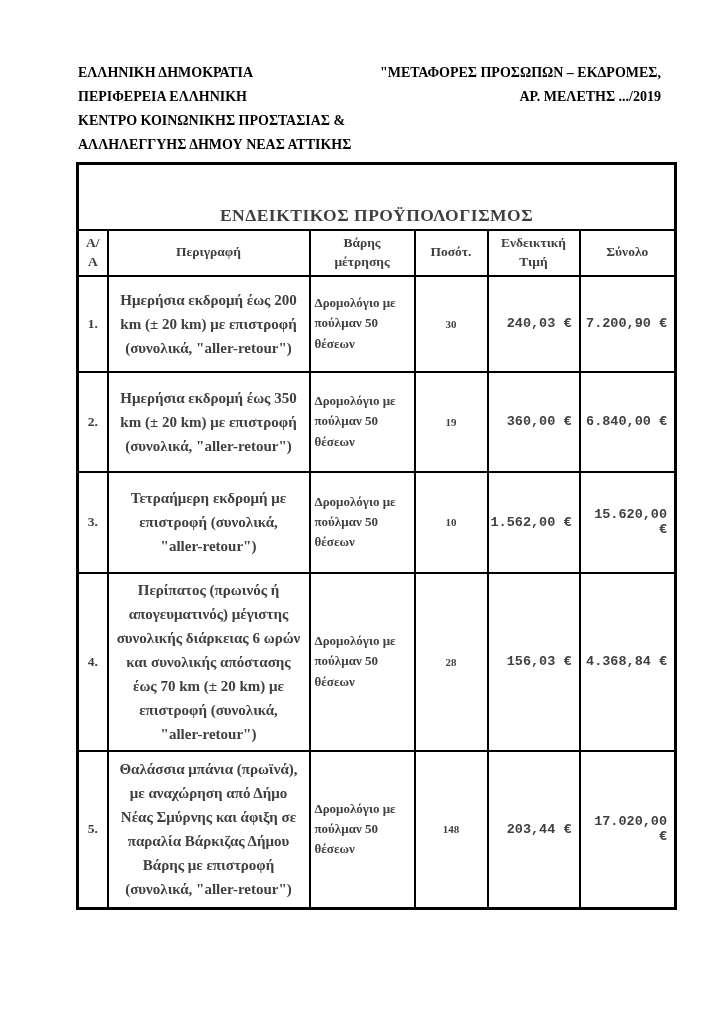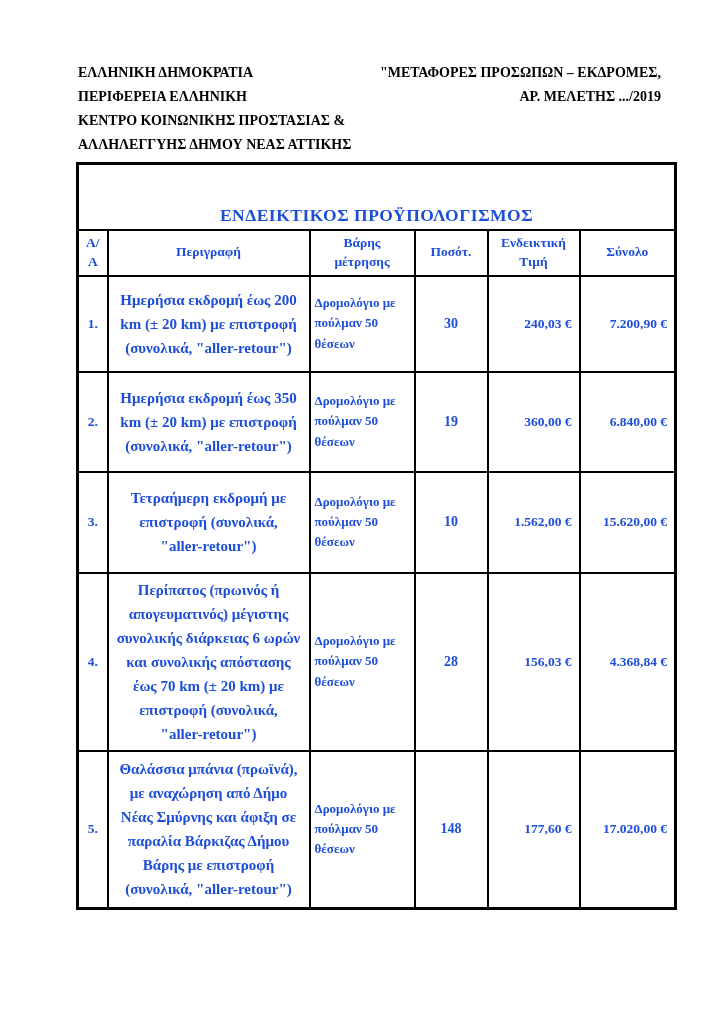--- a/index.html
+++ b/index.html
@@ -52,21 +52,21 @@
   }
   table.budget {
     border-collapse: collapse;
     table-layout: fixed;
     width: 598px;
     border: 3px solid #000000;
   }
   table.budget td, table.budget th {
     border: 2px solid #000000;
     font-weight: bold;
-    color: #1d4ed8;
+    color: #404040;
     overflow: hidden;
   }
   tr.title-row { height: 66px; }
   td.title-cell {
     vertical-align: bottom;
     text-align: center;
     font-size: 17.5px;
     padding: 0 0 3px 0;
     letter-spacing: 0.5px;
   }
@@ -74,22 +74,22 @@
   th.col-head {
     text-align: center;
     vertical-align: middle;
     font-size: 13.5px;
     line-height: 1.4;
     padding: 2px 4px;
   }
   td.c-aa   { text-align: center; vertical-align: middle; font-size: 13.5px; }
   td.c-desc { text-align: center; vertical-align: middle; font-size: 15px; line-height: 1.6; padding: 4px 8px; }
   td.c-unit { text-align: left; vertical-align: middle; font-size: 13px; line-height: 1.55; padding: 2px 4px; }
-  td.c-qty  { text-align: center; vertical-align: middle; font-size: 14px; }
-  td.c-price, td.c-total { text-align: right; vertical-align: middle; font-size: 13.5px; padding-right: 7px; }
+  td.c-qty  { text-align: center; vertical-align: middle; font-size: 11px; }
+  td.c-price, td.c-total { text-align: right; vertical-align: middle; font-size: 13.5px; padding-right: 7px; font-family: Liberation Mono, monospace; }
 
   tr.r1 { height: 96px; }
   tr.r2 { height: 100px; }
   tr.r3 { height: 101px; }
   tr.r4 { height: 153px; }
   tr.r5 { height: 158px; }
 </style>
 </head>
 <body>
 
@@ -167,20 +167,20 @@
         <td class="c-qty">28</td>
         <td class="c-price">156,03 €</td>
         <td class="c-total">4.368,84 €</td>
       </tr>
 
       <tr class="r5">
         <td class="c-aa">5.</td>
         <td class="c-desc">Θαλάσσια μπάνια (πρωϊνά), με αναχώρηση από Δήμο Νέας Σμύρνης και άφιξη σε παραλία Βάρκιζας Δήμου Βάρης με επιστροφή (συνολικά, "aller-retour")</td>
         <td class="c-unit">Δρομολόγιο με πούλμαν 50 θέσεων</td>
         <td class="c-qty">148</td>
-        <td class="c-price">177,60 €</td>
+        <td class="c-price">203,44 €</td>
         <td class="c-total">17.020,00 €</td>
       </tr>
     </tbody>
       </table>
   </div>
 
 </div>
 
 </body></html>

